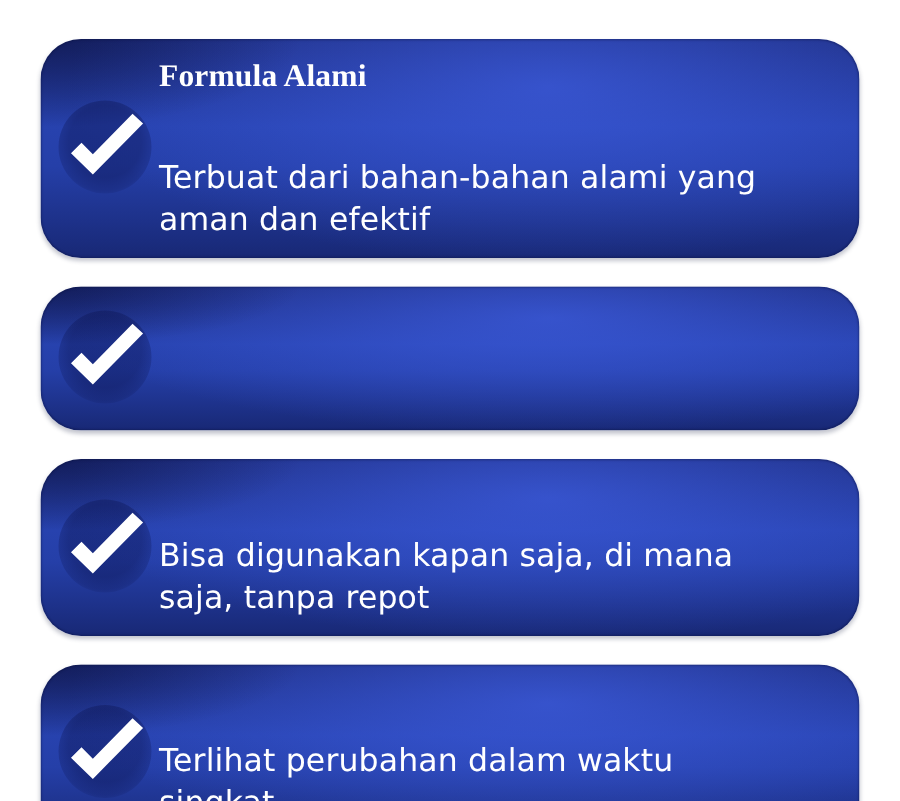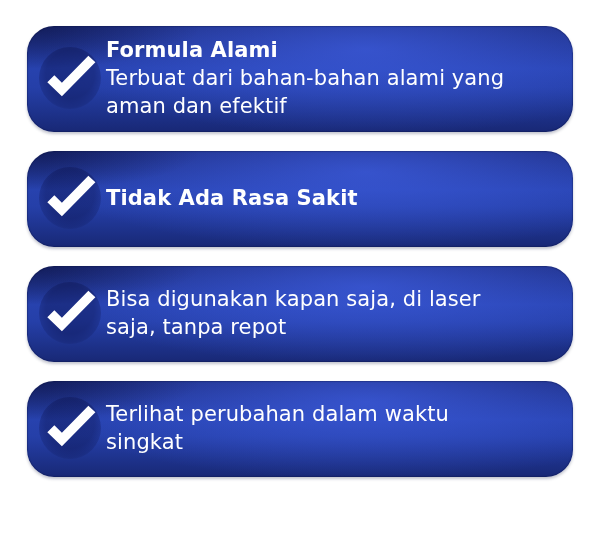--- a/index.html
+++ b/index.html
@@ -61,28 +61,30 @@
     width: 54px;
     height: 54px;
   }
   .text-block { flex: 1 1 auto; max-width: 470px; }
   .card-title {
     color: var(--text-white);
     font-size: 21px;
     font-weight: bold;
     line-height: 28px;
     letter-spacing: 0.1px;
+    font-family: Liberation Serif, serif;
   }
   .card-body {
     color: var(--text-white);
     font-size: 21px;
     font-weight: normal;
     line-height: 28px;
     letter-spacing: 0.1px;
     white-space: pre-line;
+    margin-top: 40px;
   }
 </style>
 </head>
 <body>
 
 <div class="stack">
 
   <section class="card">
     <div class="icon-wrap">
       <div class="disc"></div>
@@ -98,33 +100,32 @@
   </section>
 
   <section class="card">
     <div class="icon-wrap">
       <div class="disc"></div>
       <svg viewBox="0 0 100 100" aria-hidden="true">
         <path d="M8 56 L21 43 L35 57 L84 7 L97 19 L35 82 Z" fill="#FFFFFF"></path>
       </svg>
     </div>
     <div class="text-block">
-      <h2 class="card-title">Tidak Ada Rasa Sakit</h2>
     </div>
   </section>
 
   <section class="card">
     <div class="icon-wrap">
       <div class="disc"></div>
       <svg viewBox="0 0 100 100" aria-hidden="true">
         <path d="M8 56 L21 43 L35 57 L84 7 L97 19 L35 82 Z" fill="#FFFFFF"></path>
       </svg>
     </div>
     <div class="text-block">
-      <p class="card-body">Bisa digunakan kapan saja, di laser
+      <p class="card-body">Bisa digunakan kapan saja, di mana
 saja, tanpa repot</p>
     </div>
   </section>
 
   <section class="card">
     <div class="icon-wrap">
       <div class="disc"></div>
       <svg viewBox="0 0 100 100" aria-hidden="true">
         <path d="M8 56 L21 43 L35 57 L84 7 L97 19 L35 82 Z" fill="#FFFFFF"></path>
       </svg>

